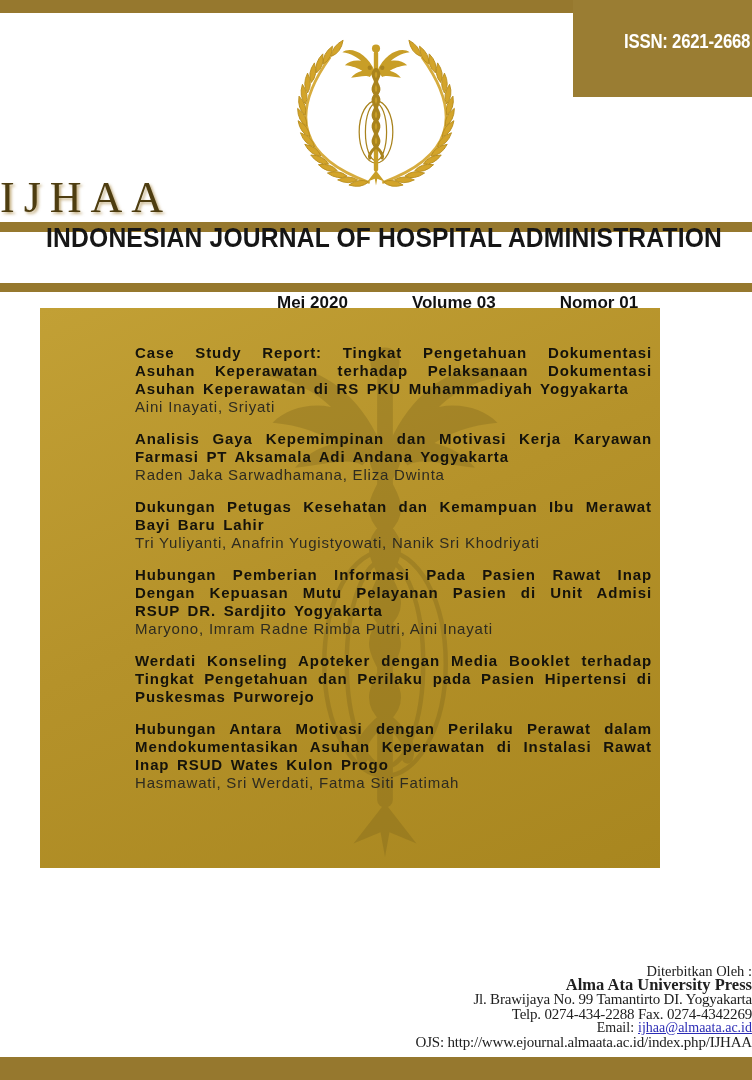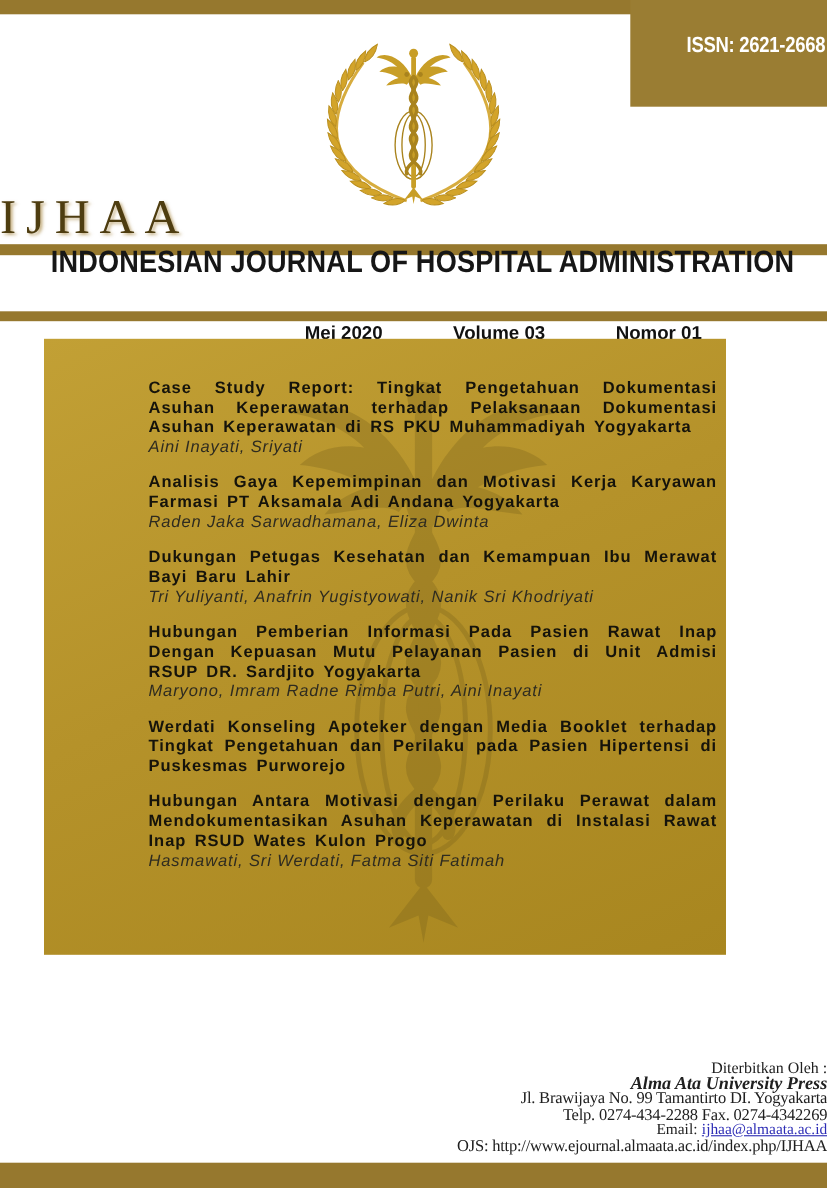--- a/index.html
+++ b/index.html
@@ -46,30 +46,30 @@
     background:linear-gradient(155deg,var(--box-gold-light,#c2a035) 0%,#b5922a 45%,var(--box-gold-dark,#a8861f) 100%);
   }
   .watermark{position:absolute;left:205px;top:18px;width:280px;height:540px;opacity:.3;}
   .articles{position:absolute;left:95px;top:36px;width:517px;}
   .article{margin:0 0 14px 0;}
   .a-title{
     font-size:15px;font-weight:bold;color:#15130b;line-height:18px;
     letter-spacing:.9px;word-spacing:2.5px;text-align:justify;
   }
   .a-authors{
-    font-size:15px;font-style:italic;color:#2e2b20;line-height:18px;letter-spacing:.8px;
+    font-size:15px;color:#2e2b20;line-height:18px;letter-spacing:.8px;
   }
   
   .footer{
     position:absolute;left:0;top:941px;width:752px;text-align:right;
     font-family:"Liberation Serif",serif;color:#202020;margin-top:23px;
   }
   .footer div{line-height:14.2px;}
   .f-publishedby{font-size:14.5px;}
-  .f-name{font-size:16.5px;font-weight:bold;font-style:italic;}
+  .f-name{font-size:16.5px;font-weight:bold;}
   .f-address,.f-phone,.f-ojs{font-size:15px;letter-spacing:-.2px;}
   .f-email{font-size:14px;}
   .email-link{color:var(--email-link-blue,#2b2bb5);text-decoration:underline;cursor:pointer;margin-left:4px;}
 </style>
 </head>
 <body>
 
 <svg width="0" height="0" style="position:absolute" aria-hidden="true">
   <defs>
     <symbol id="caduceus" viewBox="0 0 120 240">

